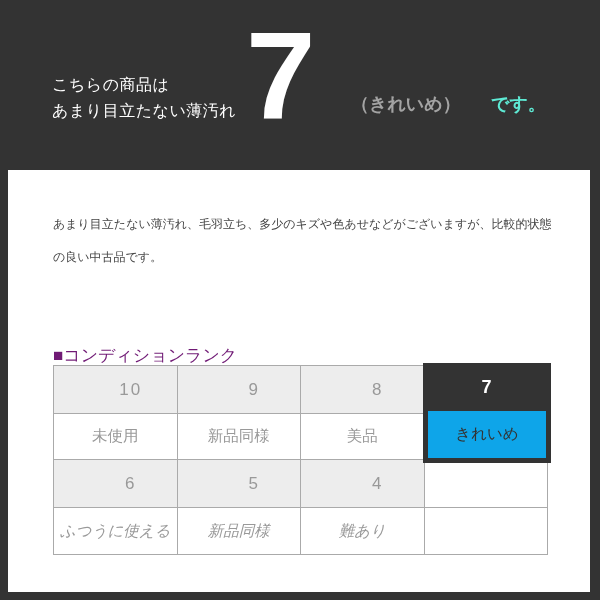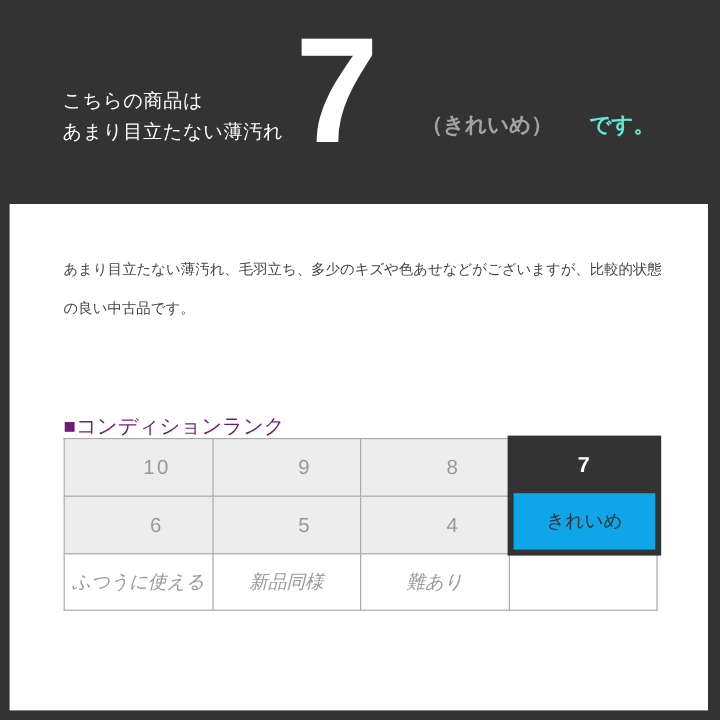--- a/index.html
+++ b/index.html
@@ -118,20 +118,26 @@
 
     <div class="table-wrap">
       <table class="ranks">
         <tbody>
             <tr class="r1">
           <td class="num-cell">10</td>
           <td class="num-cell">9</td>
           <td class="num-cell">8</td>
           <td class="num-cell"></td>
         </tr>
+        <tr class="r2">
+          <td class="label-cell">未使用</td>
+          <td class="label-cell">新品同様</td>
+          <td class="label-cell">美品</td>
+          <td class="label-cell"></td>
+        </tr>
         <tr class="r3">
           <td class="num-cell">6</td>
           <td class="num-cell">5</td>
           <td class="num-cell">4</td>
           <td class="blank"></td>
         </tr>
         <tr class="r4">
           <td class="label-cell">ふつうに使える</td>
           <td class="label-cell">新品同様</td>
           <td class="label-cell">難あり</td>

